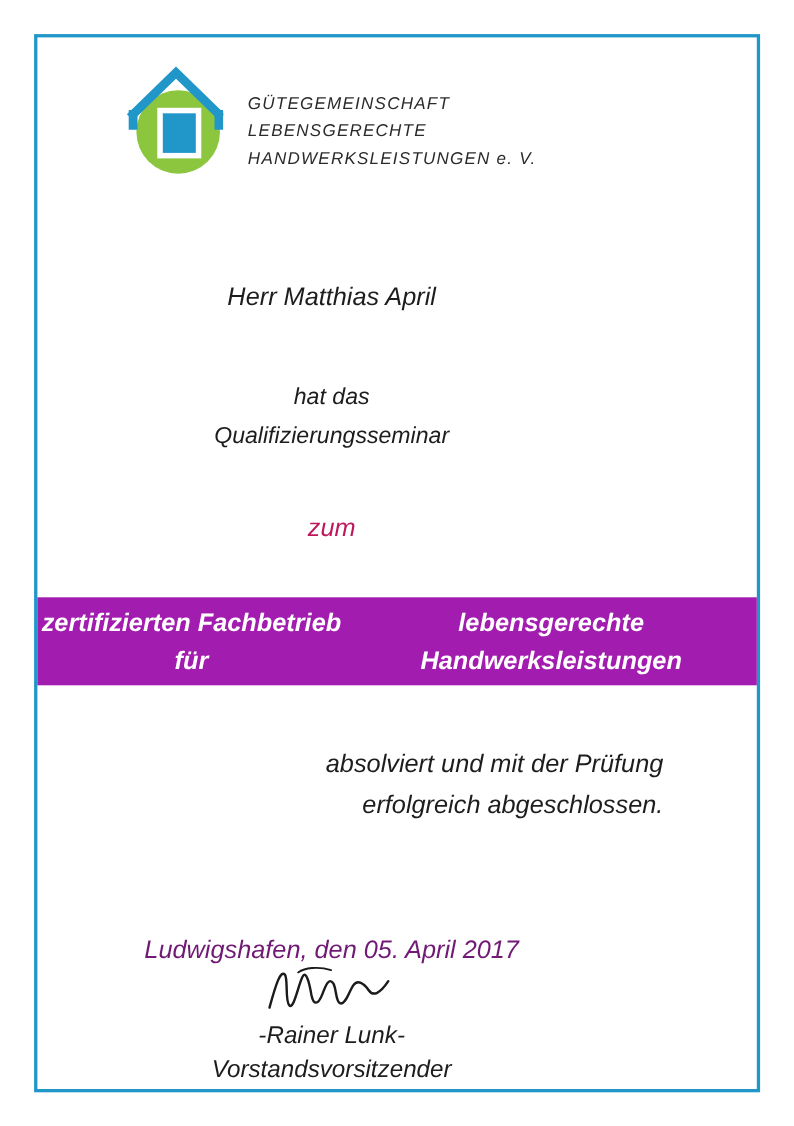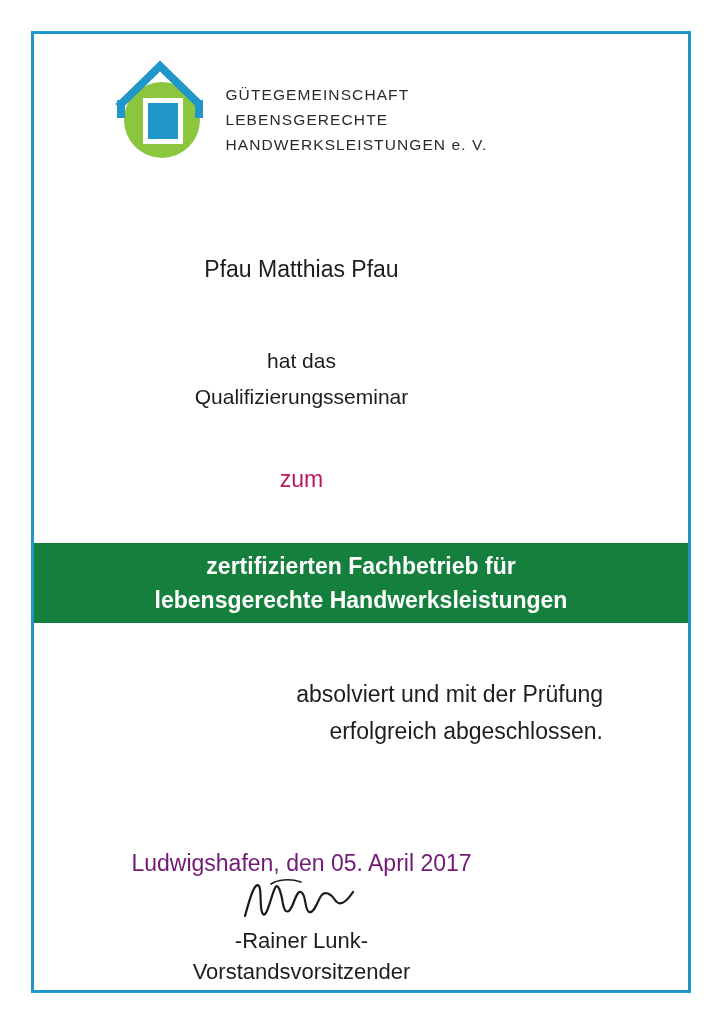--- a/index.html
+++ b/index.html
@@ -15,20 +15,21 @@
     overflow: hidden;
   }
 
   .certificate {
     position: relative;
     box-sizing: border-box;
     width: 603px;
     height: 1024px;
     background: #ffffff;
     padding: 0;
+    font-style: italic;
   }
 
   
   .frame {
     position: absolute;
     left: 31px;
     top: 31px;
     width: 660px;
     height: 962px;
     border: 3px solid #2196c9;
@@ -103,23 +104,22 @@
     color: #be185d;
   }
 
   
   .band {
     position: absolute;
     left: 34px;
     top: 543px;
     width: 654px;
     height: 80px;
-    background: #15803d;
-    display: flex;
-    flex-direction: column;
+    background: #a21caf;
+    display: flex;
     justify-content: center;
     align-items: center;
   }
   .band .bl {
     color: #ffffff;
     font-size: 23px;
     font-weight: bold;
     line-height: 34px;
     text-align: center;
   }
@@ -193,21 +193,21 @@
         <path d="M84 46 L84 56" fill="none" stroke="#2196c9" stroke-width="8" stroke-linecap="square"></path>
       </svg>
     </div>
     <div class="logo-text">
       <div>GÜTEGEMEINSCHAFT</div>
       <div>LEBENSGERECHTE</div>
       <div>HANDWERKSLEISTUNGEN e. V.</div>
     </div>
   </div>
 
-  <div class="recipient">Pfau Matthias Pfau</div>
+  <div class="recipient">Herr Matthias April</div>
 
   <div class="line-group-1">
     <div class="l">hat das</div>
     <div class="l">Qualifizierungsseminar</div>
   </div>
 
   <div class="line-zum">zum</div>
 
   <div class="band">
     <div class="bl">zertifizierten Fachbetrieb für</div>

